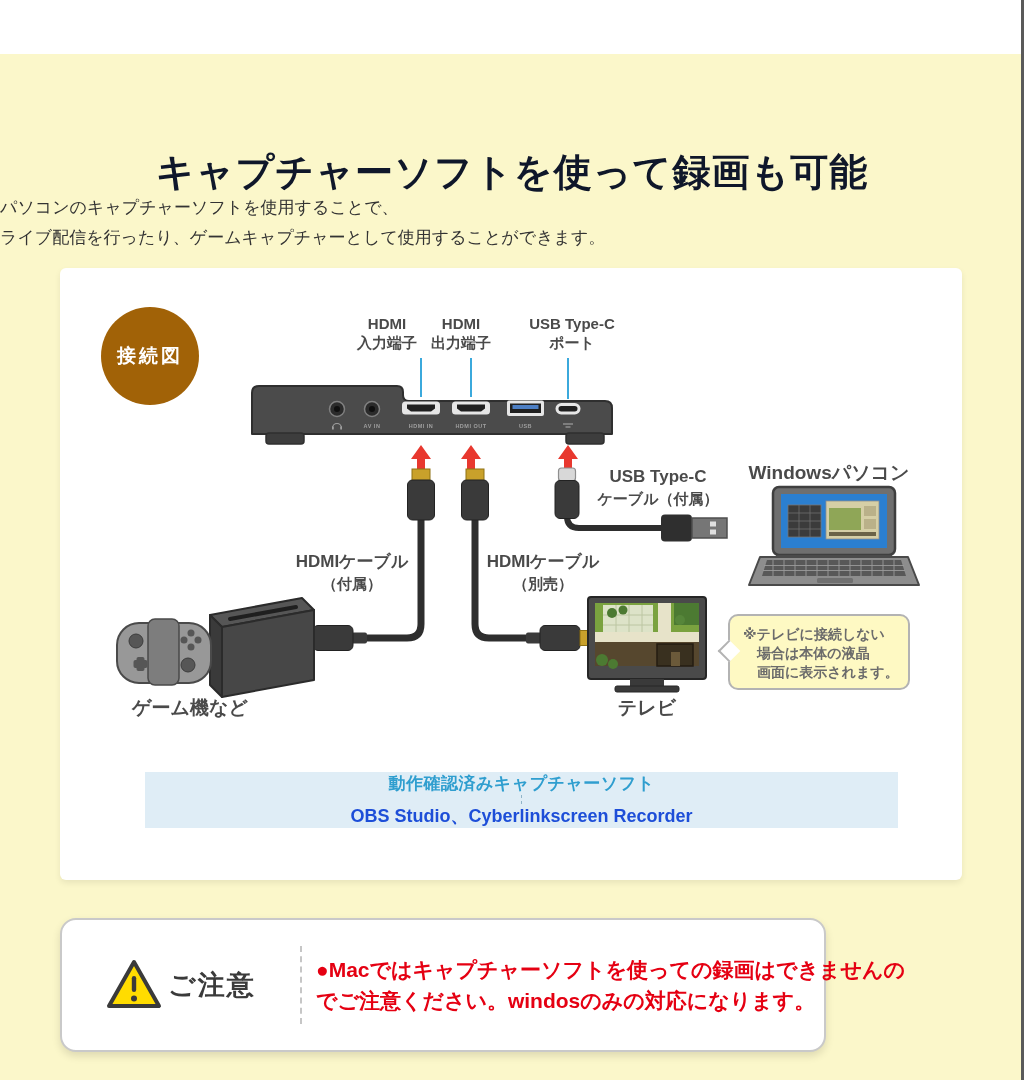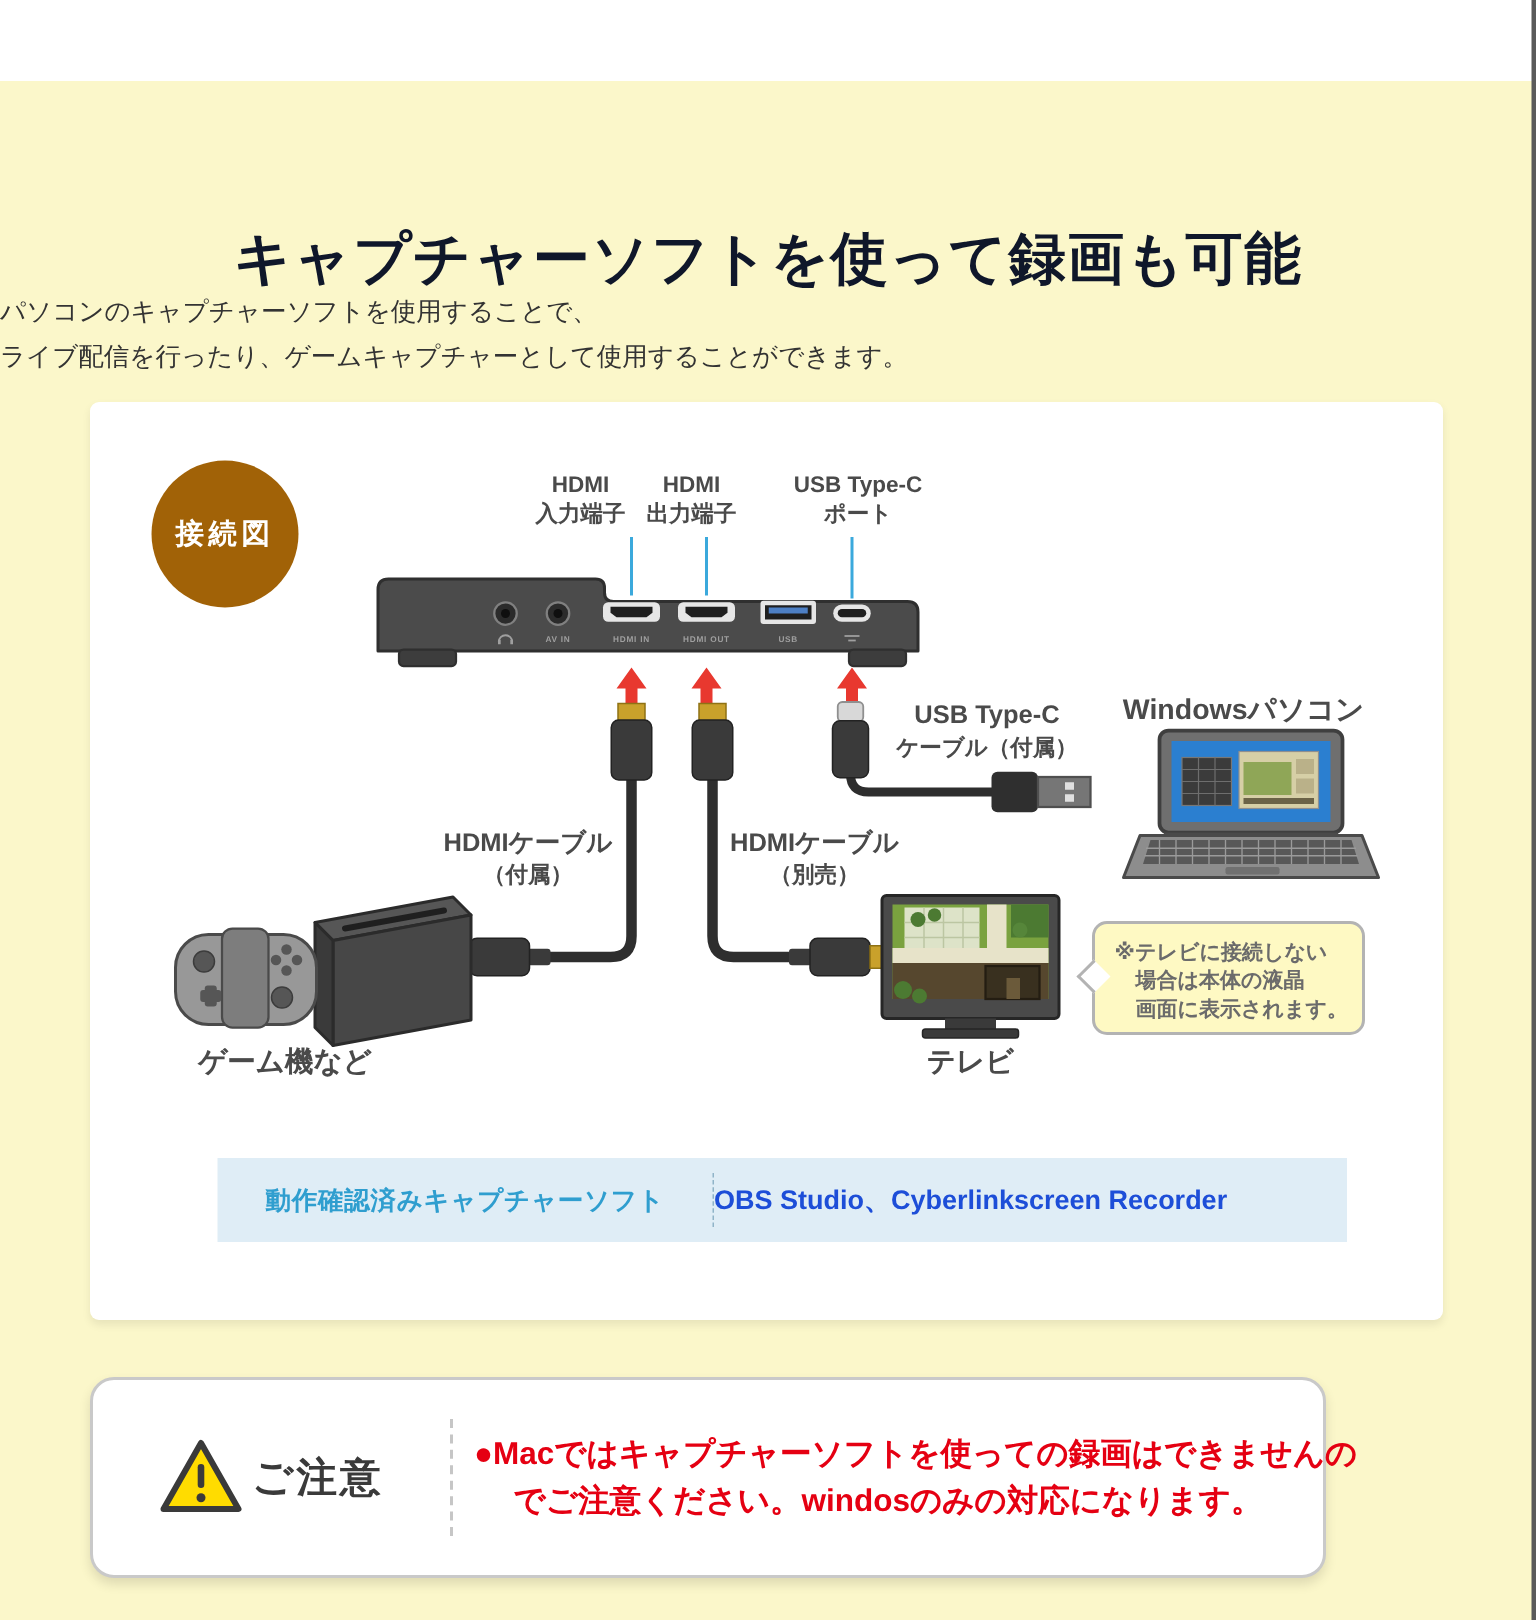--- a/index.html
+++ b/index.html
@@ -36,26 +36,26 @@
   .lbl-tv{left:502px;top:427px;}
 
   .note-bubble{position:absolute;left:668px;top:346px;width:182px;height:76px;background:#fef9c3;
                border:2px solid #b3b3b3;border-radius:10px;box-sizing:border-box;
                padding:9px 0 0 13px;font-size:14px;line-height:19px;font-weight:bold;color:#6b6b6b;}
   .note-bubble .indent{padding-left:14px;}
   .bubble-tail{position:absolute;left:-9px;top:27px;width:14px;height:14px;background:#ffffff;
                border-left:2px solid #b3b3b3;border-bottom:2px solid #b3b3b3;transform:rotate(45deg);}
 
   .software-bar{position:absolute;left:85px;top:504px;width:753px;height:56px;background:#DFEDF6;
-                display:flex;align-items:center;}
+                display:flex;align-items:center;flex-direction:column;}
   .bar-left{width:330px;text-align:center;color:#2F9ECF;font-size:17px;font-weight:bold;letter-spacing:0.5px;}
   .bar-divider{height:36px;border-left:1px dashed #90b4c8;}
   .bar-right{flex:1;text-align:left;color:#1d4ed8;font-size:18px;font-weight:bold;}
 
-  .caution-box{position:absolute;left:60px;top:918px;width:824px;height:134px;background:#ffffff;
+  .caution-box{position:absolute;left:60px;top:918px;width:766px;height:134px;background:#ffffff;
                border:2px solid #c9c9c9;border-radius:16px;box-sizing:border-box;
                box-shadow:0 4px 8px rgba(0,0,0,0.12);z-index:5;}
   .caution-icon{position:absolute;left:44px;top:38px;}
   .caution-label{position:absolute;left:106px;top:0;height:100%;display:flex;align-items:center;
                  font-size:27px;font-weight:bold;color:#3a3a3a;letter-spacing:2px;}
   .caution-divider{position:absolute;left:238px;top:26px;bottom:26px;border-left:2px dashed #c6c6c6;}
   .caution-text{position:absolute;left:254px;right:14px;top:50%;transform:translateY(-50%);
                 text-align:center;font-size:21px;line-height:31px;font-weight:bold;color:#E50012;
                 white-space:nowrap;}
 </style>

